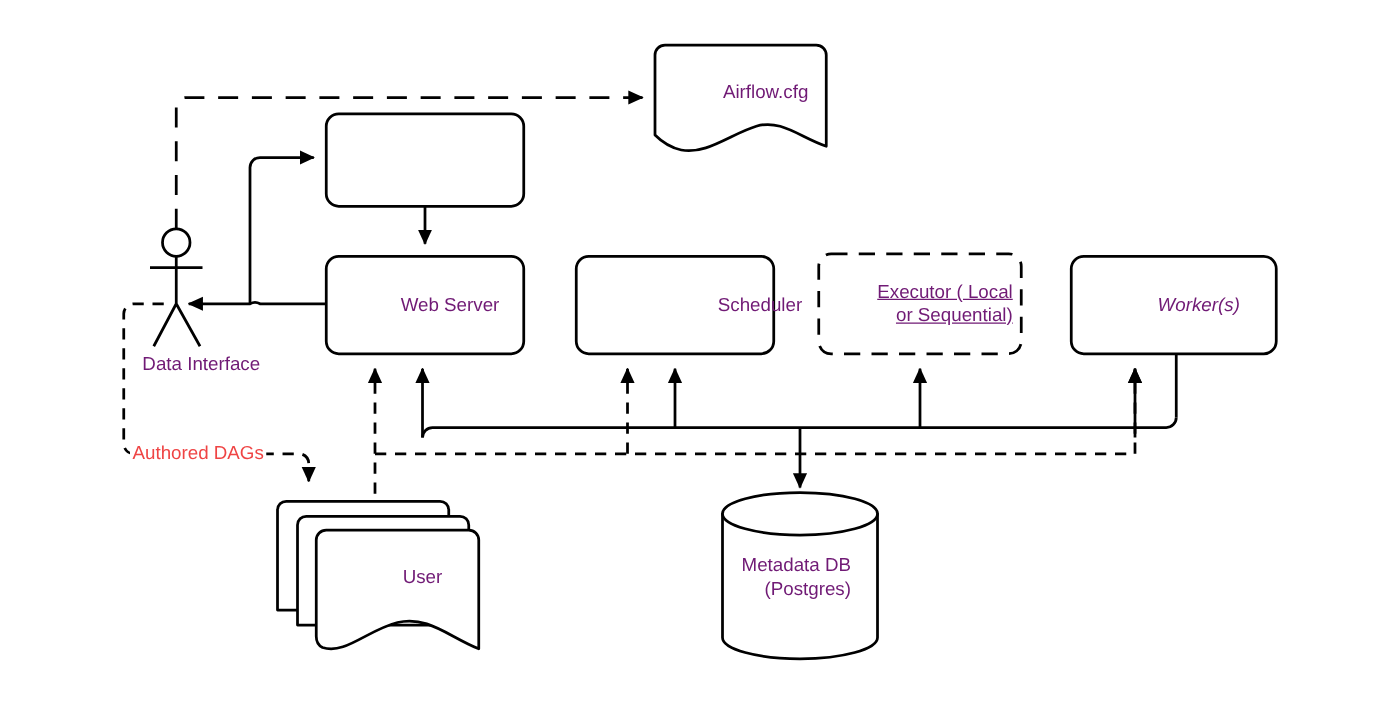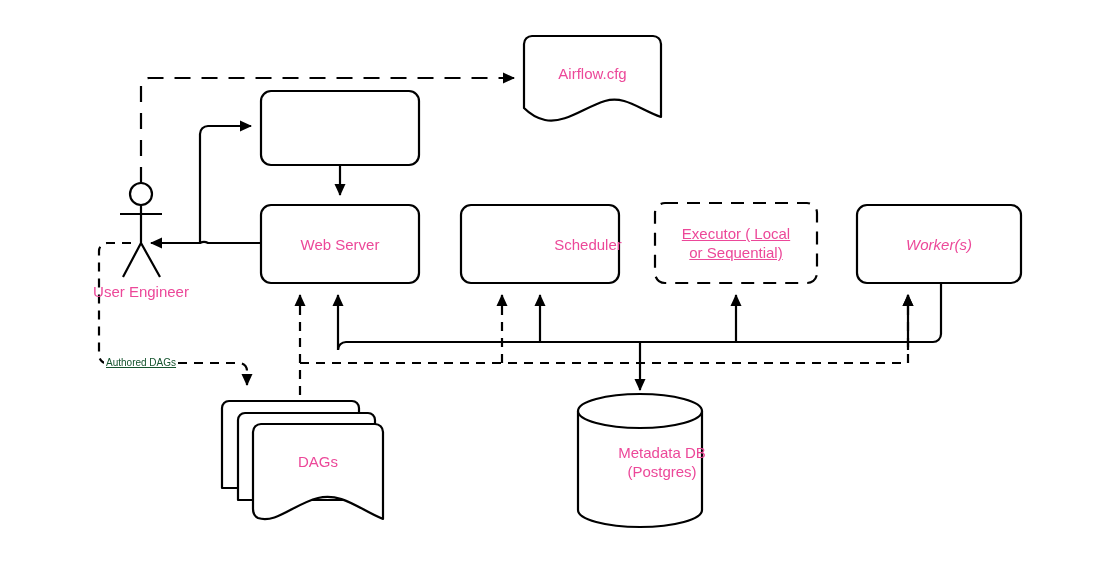--- a/index.html
+++ b/index.html
@@ -1,26 +1,26 @@
 <!DOCTYPE html>
 <html><head>
 <meta charset="utf-8">
 <style>
   html,body{margin:0;padding:0;background:#ffffff;}
   body{width:1114px;height:580px;overflow:hidden;font-family:"Liberation Sans",sans-serif;}
   #stage{position:relative;width:1114px;height:580px;background:#ffffff;}
   svg#diagram{position:absolute;left:0;top:0;width:1114px;height:580px;}
   .nodeLabel{
     position:absolute;display:flex;align-items:center;justify-content:center;
-    text-align:center;color:#ec4899;font-family:"Liberation Sans",sans-serif;
-    font-size:15px;line-height:19px;pointer-events:none;white-space:pre-line;
+    text-align:right;color:#701a75;font-family:"Liberation Sans",sans-serif;
+    font-size:15px;line-height:19px;pointer-events:none;white-space:pre-line;margin-left:20px;
   }
   .edgeLabel{
-    position:absolute;color:#14532d;font-family:"Liberation Sans",sans-serif;
-    font-size:10px;line-height:18px;background:#ffffff;padding:0 2px;white-space:nowrap;text-decoration:underline;
+    position:absolute;color:#ef4444;font-family:"Liberation Sans",sans-serif;
+    font-size:15px;line-height:18px;background:#ffffff;padding:0 2px;white-space:nowrap;
   }
 </style>
 </head>
 <body>
 
 <div id="stage">
 
   <svg id="diagram" viewBox="0 0 1114 580" xmlns="http://www.w3.org/2000/svg">
     <defs>
       <marker id="arrow" viewBox="0 0 10 10" refX="9.2" refY="5" markerWidth="5.6" markerHeight="5.6" orient="auto-start-reverse">
@@ -100,22 +100,22 @@
 
   <div class="nodeLabel" style="left:261px;top:205px;width:158px;height:78px;">Web Server</div>
 
   <div class="nodeLabel" style="left:461px;top:205px;width:158px;height:78px;padding-left:48px;">Scheduler</div>
 
   <div class="nodeLabel" style="left:655px;top:203px;width:162px;height:80px;text-decoration:underline;">Executor ( Local
 or Sequential)</div>
 
   <div class="nodeLabel" style="left:857px;top:205px;width:164px;height:78px;font-style:italic;">Worker(s)</div>
 
-  <div class="nodeLabel" style="left:253px;top:440px;width:130px;height:42px;">DAGs</div>
+  <div class="nodeLabel" style="left:253px;top:440px;width:130px;height:42px;">User</div>
 
-  <div class="nodeLabel" style="left:600px;top:440px;width:124px;height:44px;">Metadata DB
+  <div class="nodeLabel" style="left:555px;top:440px;width:124px;height:44px;">Metadata DB
 (Postgres)</div>
 
-  <div class="nodeLabel" style="left:76px;top:281px;width:130px;height:20px;">User Engineer</div>
+  <div class="nodeLabel" style="left:76px;top:281px;width:130px;height:20px;">Data Interface</div>
 
   <div class="edgeLabel" style="left:104px;top:354px;">Authored DAGs</div>
 
 </div>
 
 </body></html>

